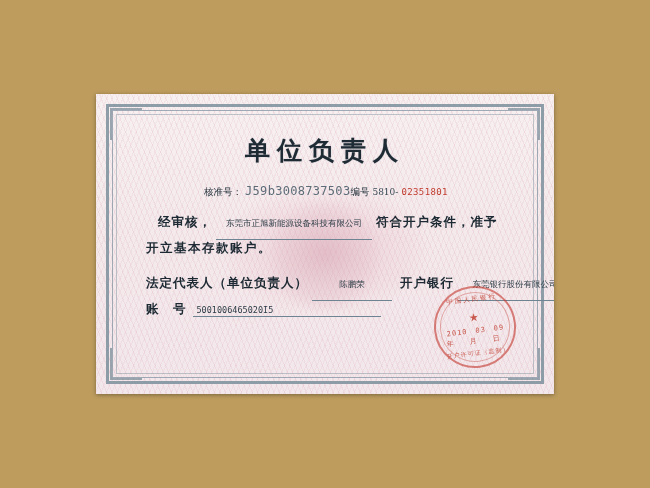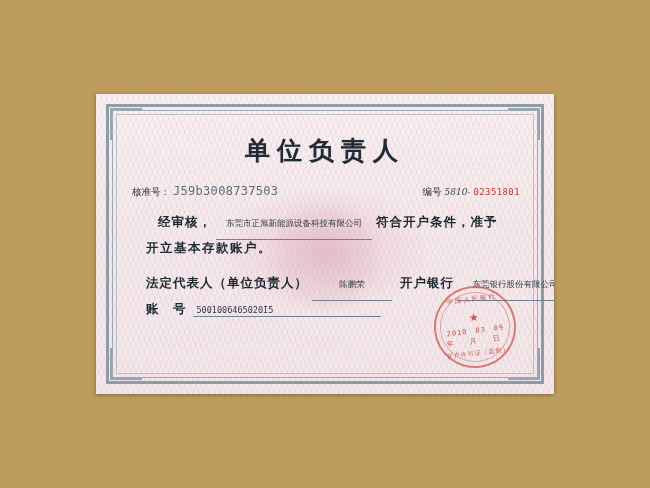--- a/index.html
+++ b/index.html
@@ -89,35 +89,34 @@
     text-shadow: 0 0 1px rgba(40,55,65,0.4);
   }
   .row {
     display: flex;
     align-items: flex-end;
     font-size: 9px;
     line-height: 12px;
   }
   .row-serial {
     margin-top: 18px;
-    justify-content: space-between;
+    justify-content: center;
     padding: 0 6px 0 8px;
   }
   .label {
     font-family: "DejaVu Serif", "Liberation Serif", serif;
     color: #22303a;
     font-size: 9.5px;
     white-space: nowrap;
   }
   .val {
     font-family: "DejaVu Serif", "Liberation Serif", serif;
     font-size: 9px;
     color: #3a4a55;
     white-space: nowrap;
-    font-style: italic;
   }
   .val-red {
     color: #c0392b;
     font-family: "DejaVu Sans Mono", monospace;
     font-size: 9px;
     letter-spacing: 0.4px;
   }
   .serial-left, .serial-right {
     display: flex;
     align-items: baseline;

